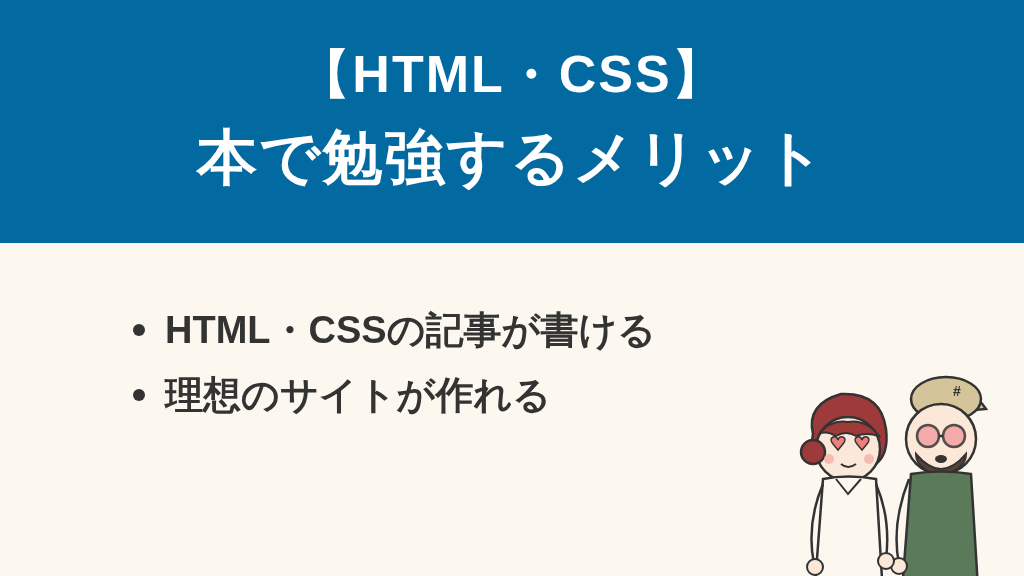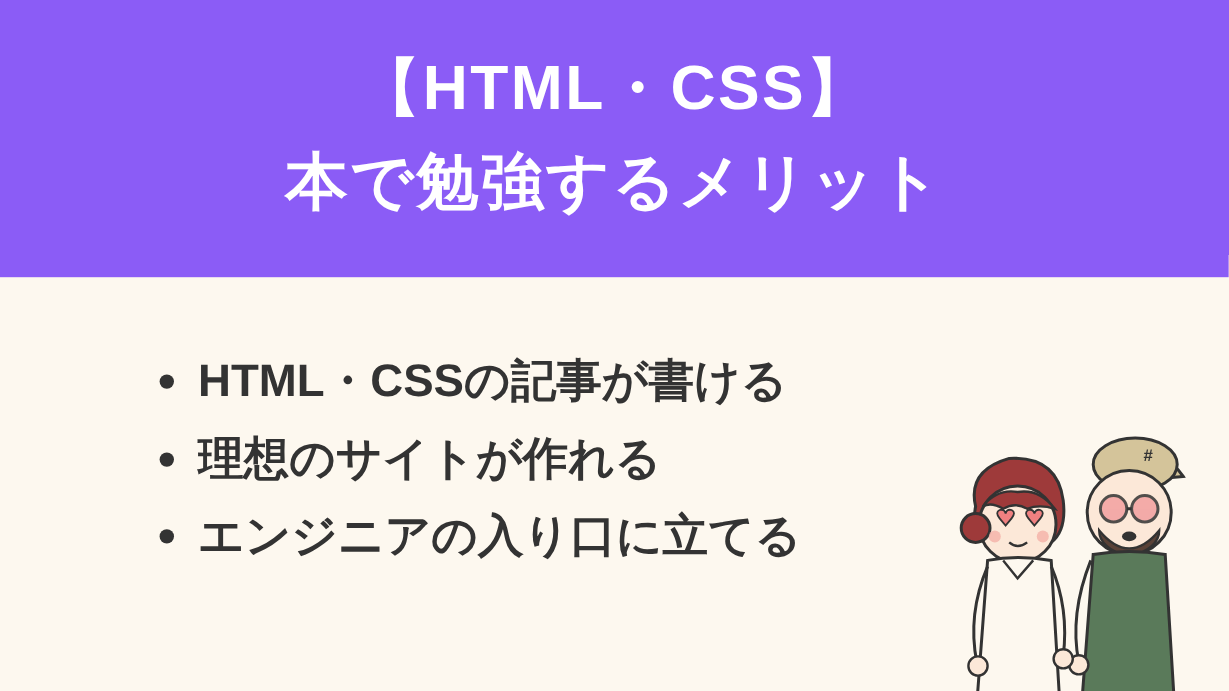--- a/index.html
+++ b/index.html
@@ -4,33 +4,33 @@
   <style>
     * { margin: 0; padding: 0; box-sizing: border-box; }
     body {
       width: 1024px;
       height: 576px;
       font-family: "Hiragino Kaku Gothic ProN", "Yu Gothic", "Meiryo", sans-serif;
       overflow: hidden;
       background: #fdf8ef;
     }
     .header {
-      background: #8b5cf6;
+      background: #0369a1;
       color: #ffffff;
       text-align: center;
       padding: 35px 20px 40px;
       font-weight: 800;
       line-height: 1.5;
     }
     .header-line1 {
       font-size: 52px;
       letter-spacing: 2px;
     }
     .header-line2 {
-      font-size: 52px;
+      font-size: 60px;
       letter-spacing: 2px;
     }
     .body-section {
       padding: 55px 90px 30px 125px;
       position: relative;
       height: calc(100% - 215px);
     }
     .bullet-list {
       list-style: none;
     }
@@ -68,23 +68,20 @@
   <div class="header-line2">本で勉強するメリット</div>
 </div>
 
 <div class="body-section">
   <ul class="bullet-list">
     <li class="bullet-item">
       <span>HTML・CSSの記事が書ける</span>
     </li>
     <li class="bullet-item">
       <span>理想のサイトが作れる</span>
-    </li>
-    <li class="bullet-item">
-      <span>エンジニアの入り口に立てる</span>
     </li>
   </ul>
 
   <svg class="illustration" viewBox="0 0 225 255">
 
     <g>
 
       <path d="M 140 25 Q 185 15 205 45 L 150 50 Z" fill="#d4c49a" stroke="#333" stroke-width="2.5"></path>
 
       <ellipse cx="165" cy="35" rx="35" ry="22" fill="#d4c49a" stroke="#333" stroke-width="2.5"></ellipse>

